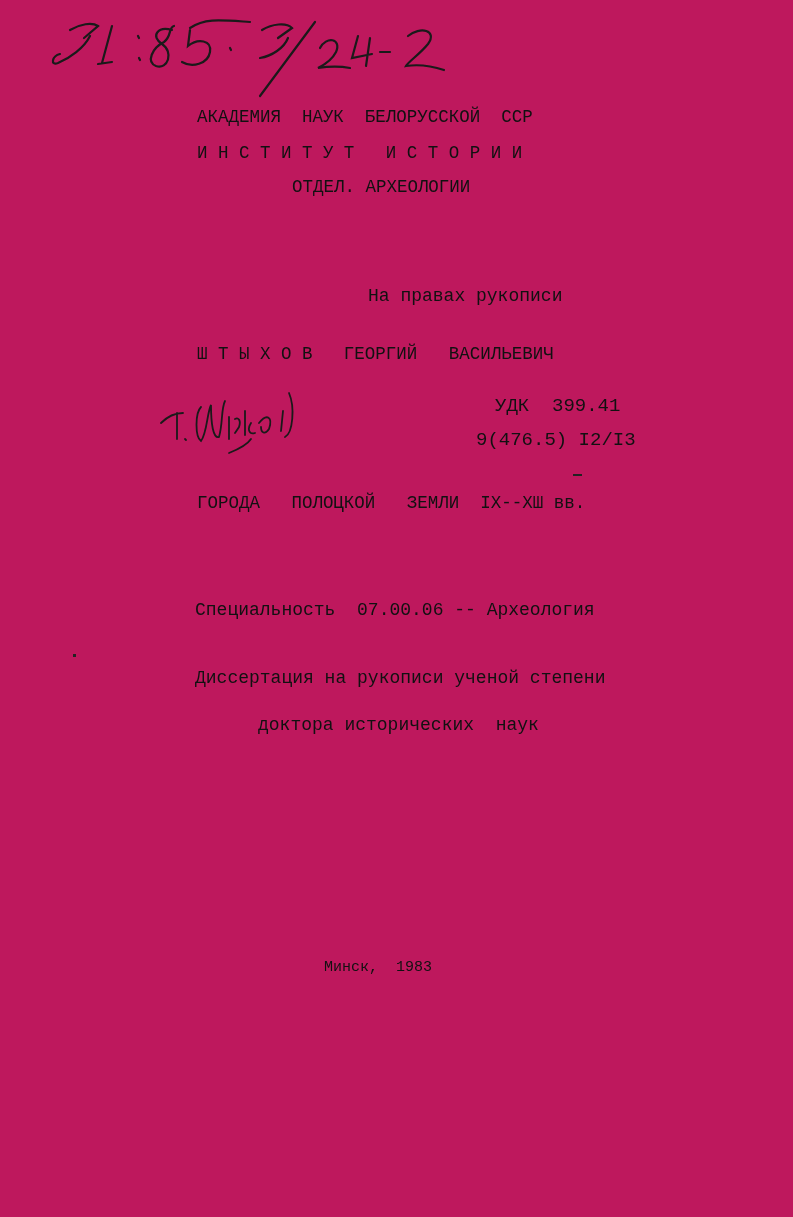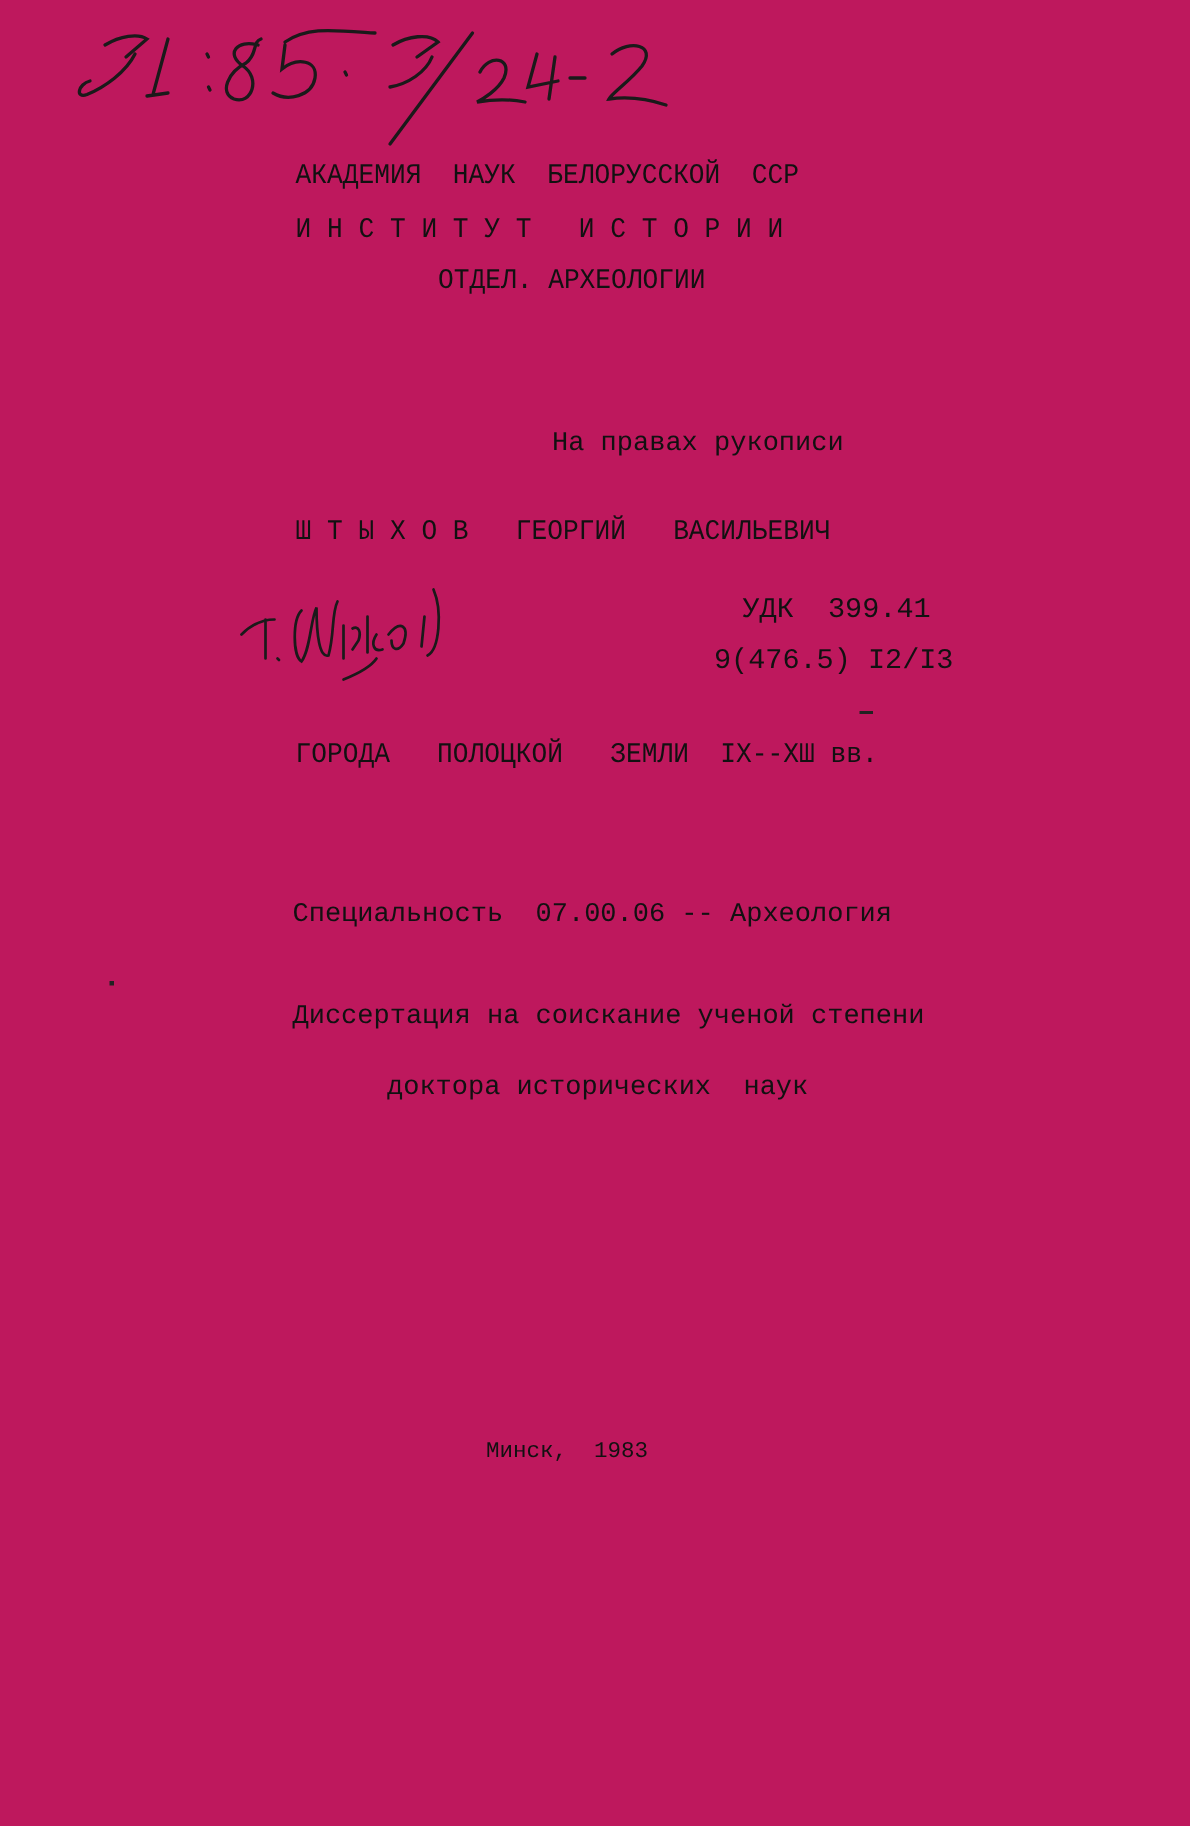--- a/index.html
+++ b/index.html
@@ -73,17 +73,17 @@
   <div class="line" style="left:495px; top:395px;">УДК  399.41</div>
   <div class="line" style="left:476px; top:429px;">9(476.5) I2/I3</div>
 
   <div class="macron" style="left:573px; top:474px;"></div>
   <div class="line caps" style="left:197px; top:492px;">ГОРОДА   ПОЛОЦКОЙ   ЗЕМЛИ  IX--XШ вв.</div>
 
   <div class="line" style="left:195px; top:589px; font-size:18px;margin-top:10px;">Специальность  07.00.06 -- Археология</div>
 
   <div class="dot" style="left:73px; top:654px;"></div>
 
-  <div class="line" style="left:195px; top:667px; font-size:18px;">Диссертация на соискание ученой степени</div>
+  <div class="line" style="left:195px; top:667px; font-size:18px;">Диссертация на рукописи ученой степени</div>
   <div class="line" style="left:258px; top:703px; font-size:18px;margin-top:11px;">доктора исторических  наук</div>
 
   <div class="line" style="left:324px; top:957px; font-size:15px;">Минск,  1983</div>
 </div>
 
 </body></html>

